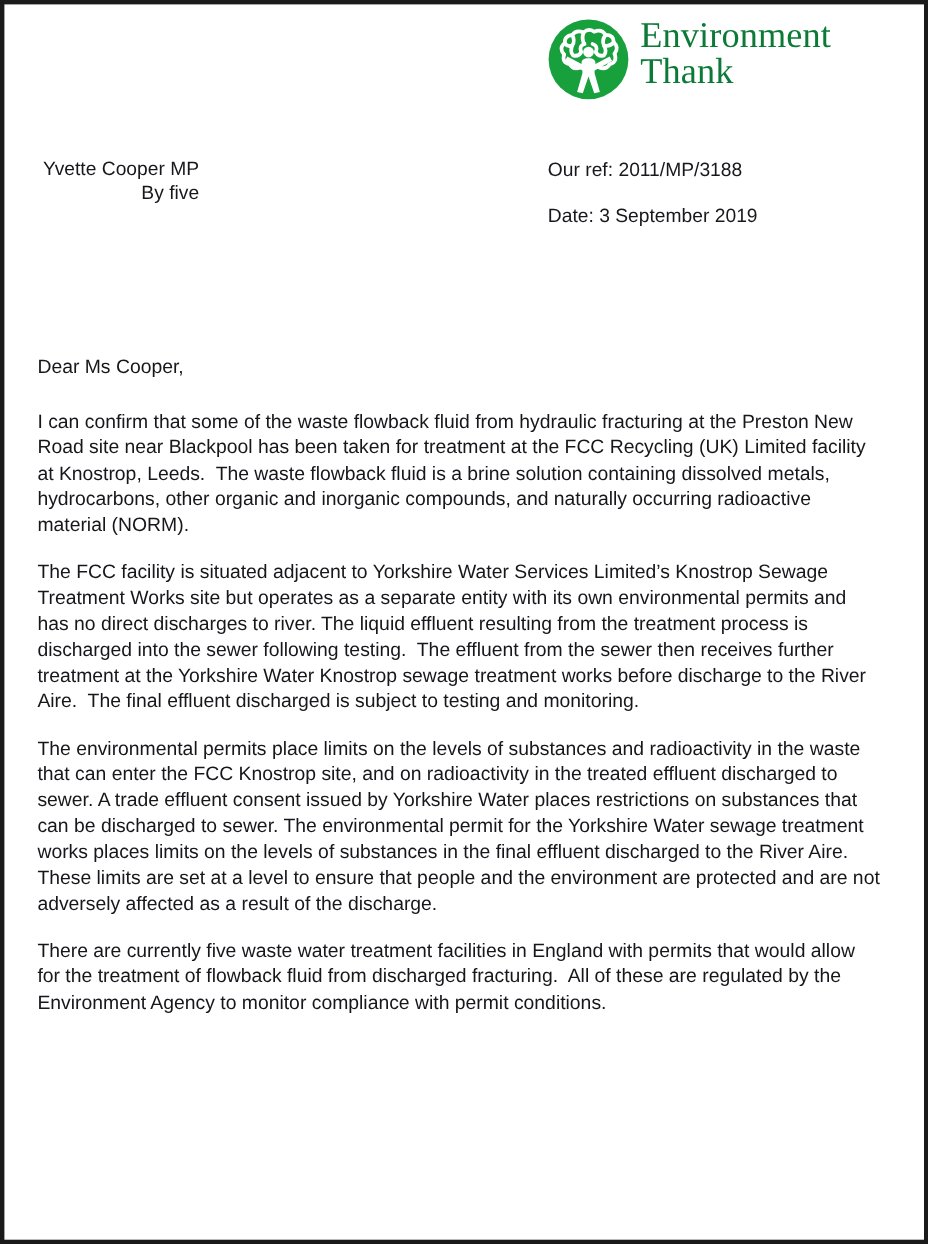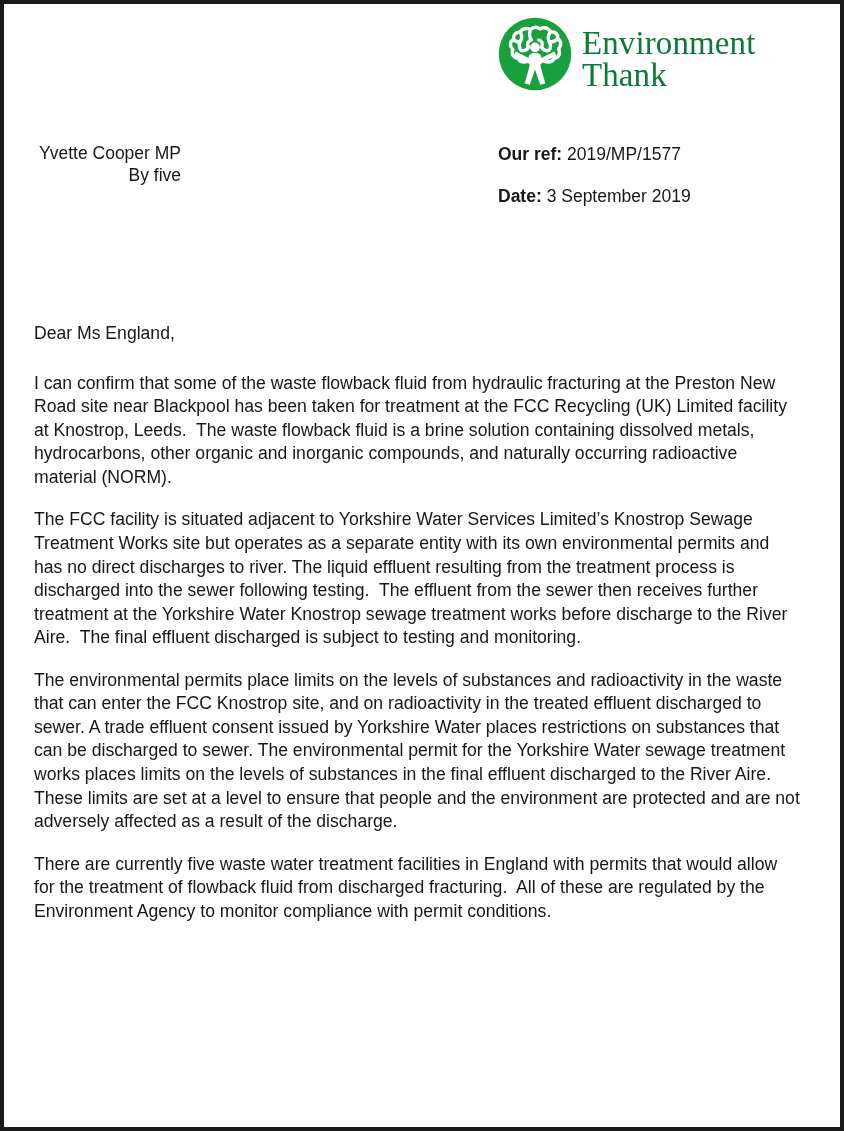--- a/index.html
+++ b/index.html
@@ -25,21 +25,21 @@
     padding: 0 30px;
     box-sizing: border-box;
   }
 
   
   .masthead {
     position: absolute;
     left: 494px;
     top: 13px;
     display: flex;
-    align-items: flex-end;
+    align-items: flex-start;
     gap: 10px;
   }
   .ea-mark {
     width: 74px;
     height: 74px;
     flex: 0 0 auto;
     display: block;
   }
   .ea-wordmark {
     font-family: "Liberation Serif", serif;
@@ -70,21 +70,21 @@
 
   .refblock {
     position: absolute;
     left: 464px;
     top: 2px;
     font-size: 17.5px;
     color: #17171c;
   }
   .refline { white-space: nowrap; }
   .refline + .refline { margin-top: 21px; }
-  .refline b { font-weight: bold; }
+  .refline b { font-weight: normal; }
 
   
   .letter {
     position: absolute;
     left: 30px;
     top: 318px;
     width: 768px;
     font-size: 17.6px;
     line-height: 1.34;
     color: #16161b;
@@ -134,31 +134,31 @@
 
     <div class="addr-row">
       <div class="addressee">
         <div>Yvette Cooper MP</div>
         <div>By five</div>
       </div>
 
       <div class="refblock">
         <div class="refline">
           <b>Our ref:</b>
-          <span>2019/MP/1577</span>
+          <span>2011/MP/3188</span>
         </div>
         <div class="refline">
           <b>Date:</b>
           <span>3 September 2019</span>
         </div>
       </div>
     </div>
 
     <div class="letter">
-      <p class="salutation">Dear Ms England,</p>
+      <p class="salutation">Dear Ms Cooper,</p>
       <p>I can confirm that some of the waste flowback fluid from hydraulic fracturing at the Preston New Road site near Blackpool has been taken for treatment at the FCC Recycling (UK) Limited facility at Knostrop, Leeds.  The waste flowback fluid is a brine solution containing dissolved metals, hydrocarbons, other organic and inorganic compounds, and naturally occurring radioactive material (NORM).</p>
       <p>The FCC facility is situated adjacent to Yorkshire Water Services Limited’s Knostrop Sewage Treatment Works site but operates as a separate entity with its own environmental permits and has no direct discharges to river. The liquid effluent resulting from the treatment process is discharged into the sewer following testing.  The effluent from the sewer then receives further treatment at the Yorkshire Water Knostrop sewage treatment works before discharge to the River Aire.  The final effluent discharged is subject to testing and monitoring.</p>
       <p>The environmental permits place limits on the levels of substances and radioactivity in the waste that can enter the FCC Knostrop site, and on radioactivity in the treated effluent discharged to sewer. A trade effluent consent issued by Yorkshire Water places restrictions on substances that can be discharged to sewer. The environmental permit for the Yorkshire Water sewage treatment works places limits on the levels of substances in the final effluent discharged to the River Aire.  These limits are set at a level to ensure that people and the environment are protected and are not adversely affected as a result of the discharge.</p>
       <p>There are currently five waste water treatment facilities in England with permits that would allow for the treatment of flowback fluid from discharged fracturing.  All of these are regulated by the Environment Agency to monitor compliance with permit conditions.</p>
     </div>
 
   </div>
 </div>
 
 </body></html>

